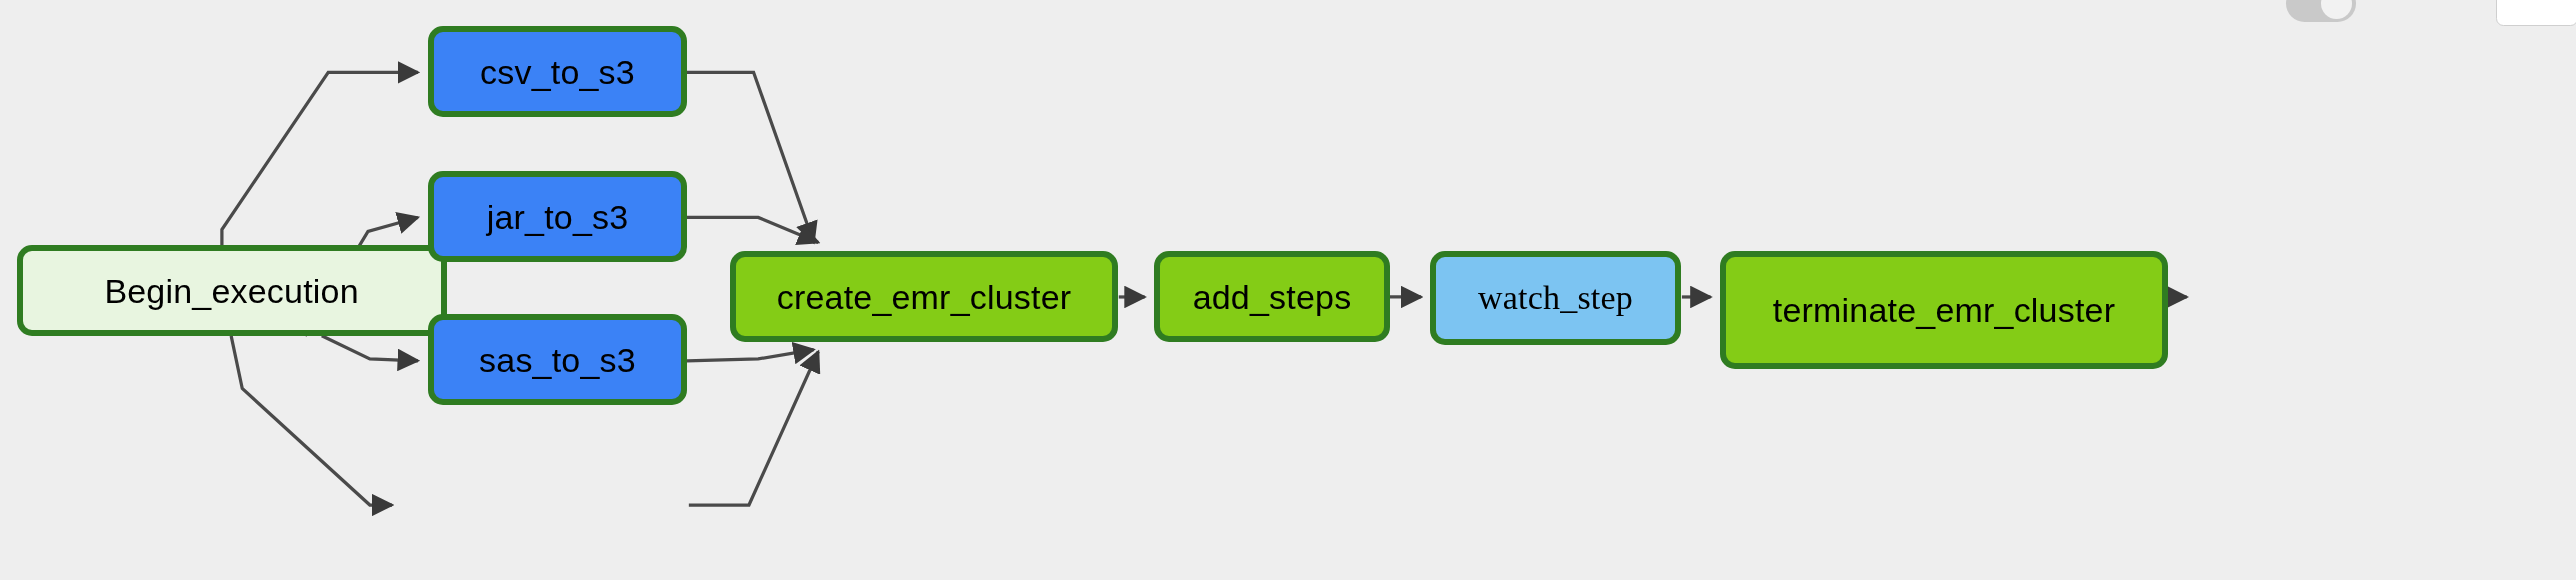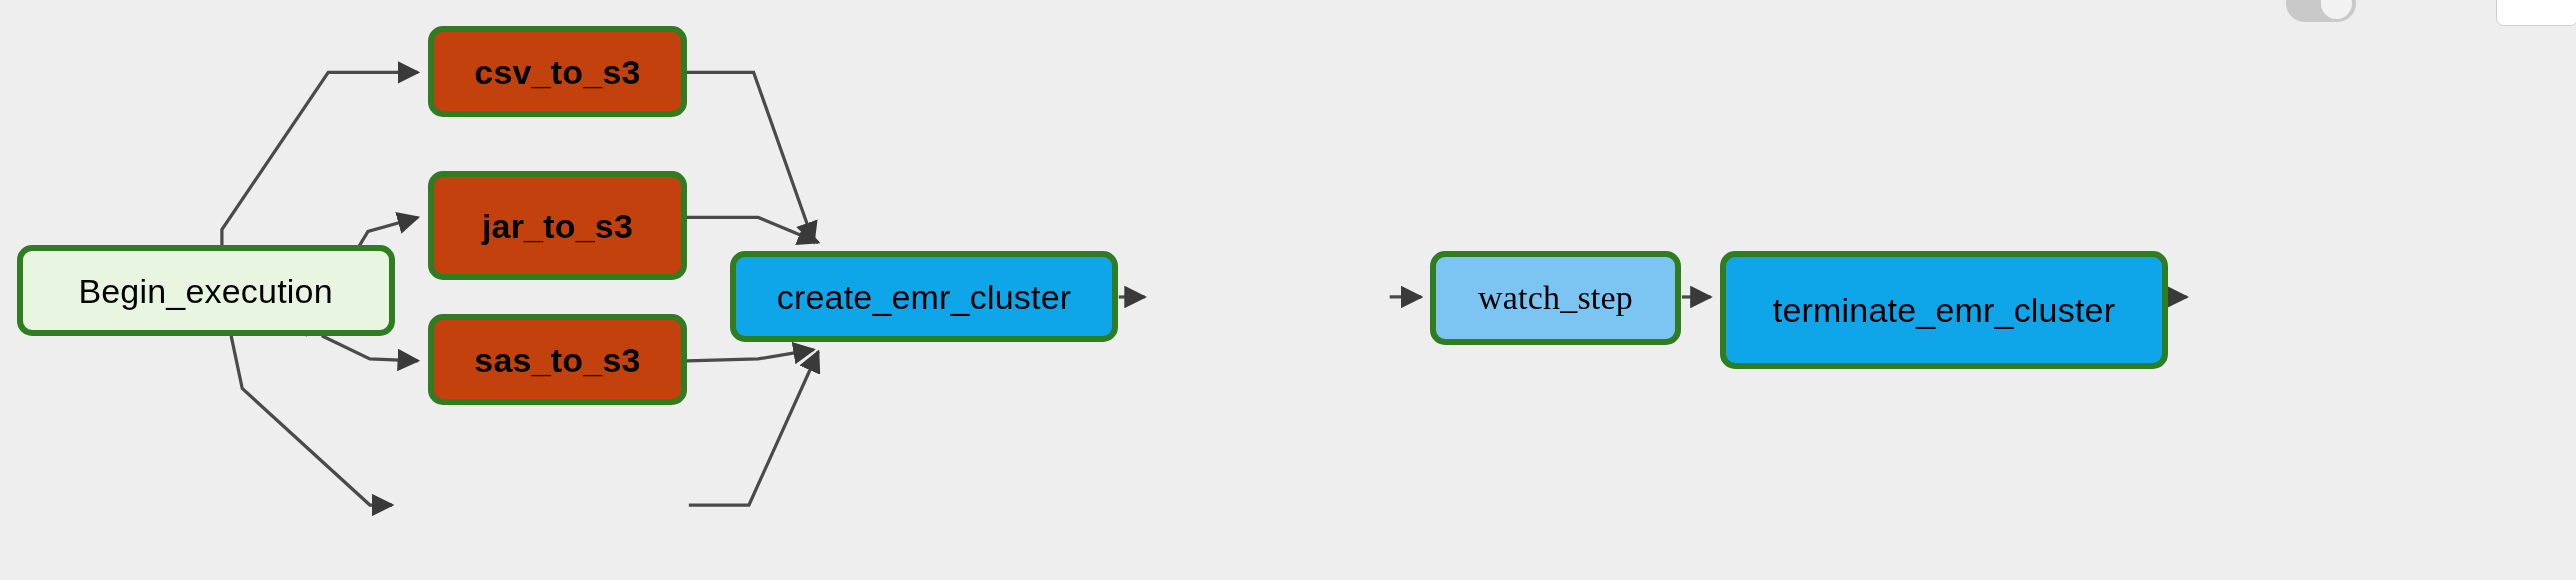--- a/index.html
+++ b/index.html
@@ -41,25 +41,24 @@
     letter-spacing: 0.2px;
     white-space: nowrap;
     font-family: "Liberation Sans", sans-serif;
     cursor: pointer;
   }
   .node.type-start,
   .node.type-end {
     background: #e8f5e0;
   }
   .node.type-upload {
-    background: #c2410c;
-    font-weight: bold;
+    background: #3b82f6;
   }
   .node.type-running {
-    background: #0ea5e9;
+    background: #84cc16;
   }
   .node.type-active {
     background: #7cc4f2;
   }
   .node-label {
     pointer-events: none;
   }
 
   
   .toggle-switch {
@@ -116,41 +115,44 @@
       <path d="M 743 390 L 820 388 L 880 378"></path>
       <path d="M 745 546 L 810 546 L 885 380"></path>
 
       <path d="M 1210 321 L 1238 321"></path>
       <path d="M 1503 321 L 1537 321"></path>
       <path d="M 1819 321 L 1850 321"></path>
       <path d="M 2345 321 L 2365 321"></path>
     </g>
   </svg>
 
-  <div class="node type-start" style="left:16.6px;top:245px;width:378px;height:91px;">
+  <div class="node type-start" style="left:16.6px;top:245px;width:430px;height:91px;">
     <span class="node-label">Begin_execution</span>
   </div>
 
   <div class="node type-upload" style="left:428px;top:26px;width:259px;height:91px;">
     <span class="node-label">csv_to_s3</span>
   </div>
 
-  <div class="node type-upload" style="left:428px;top:171px;width:259px;height:109px;">
+  <div class="node type-upload" style="left:428px;top:171px;width:259px;height:91px;">
     <span class="node-label">jar_to_s3</span>
   </div>
 
   <div class="node type-upload" style="left:428px;top:314px;width:259px;height:91px;">
     <span class="node-label">sas_to_s3</span>
   </div>
 
 
   <div class="node type-running" style="left:730px;top:251px;width:388px;height:91px;">
     <span class="node-label">create_emr_cluster</span>
   </div>
 
+  <div class="node type-running" style="left:1154px;top:251px;width:236px;height:91px;">
+    <span class="node-label">add_steps</span>
+  </div>
 
   <div class="node type-active" style="left:1430px;top:251px;width:251px;height:94px;font-family:Liberation Serif, serif;">
     <span class="node-label">watch_step</span>
   </div>
 
   <div class="node type-running" style="left:1720px;top:251px;width:448px;height:118px;">
     <span class="node-label">terminate_emr_cluster</span>
   </div>
 
 

